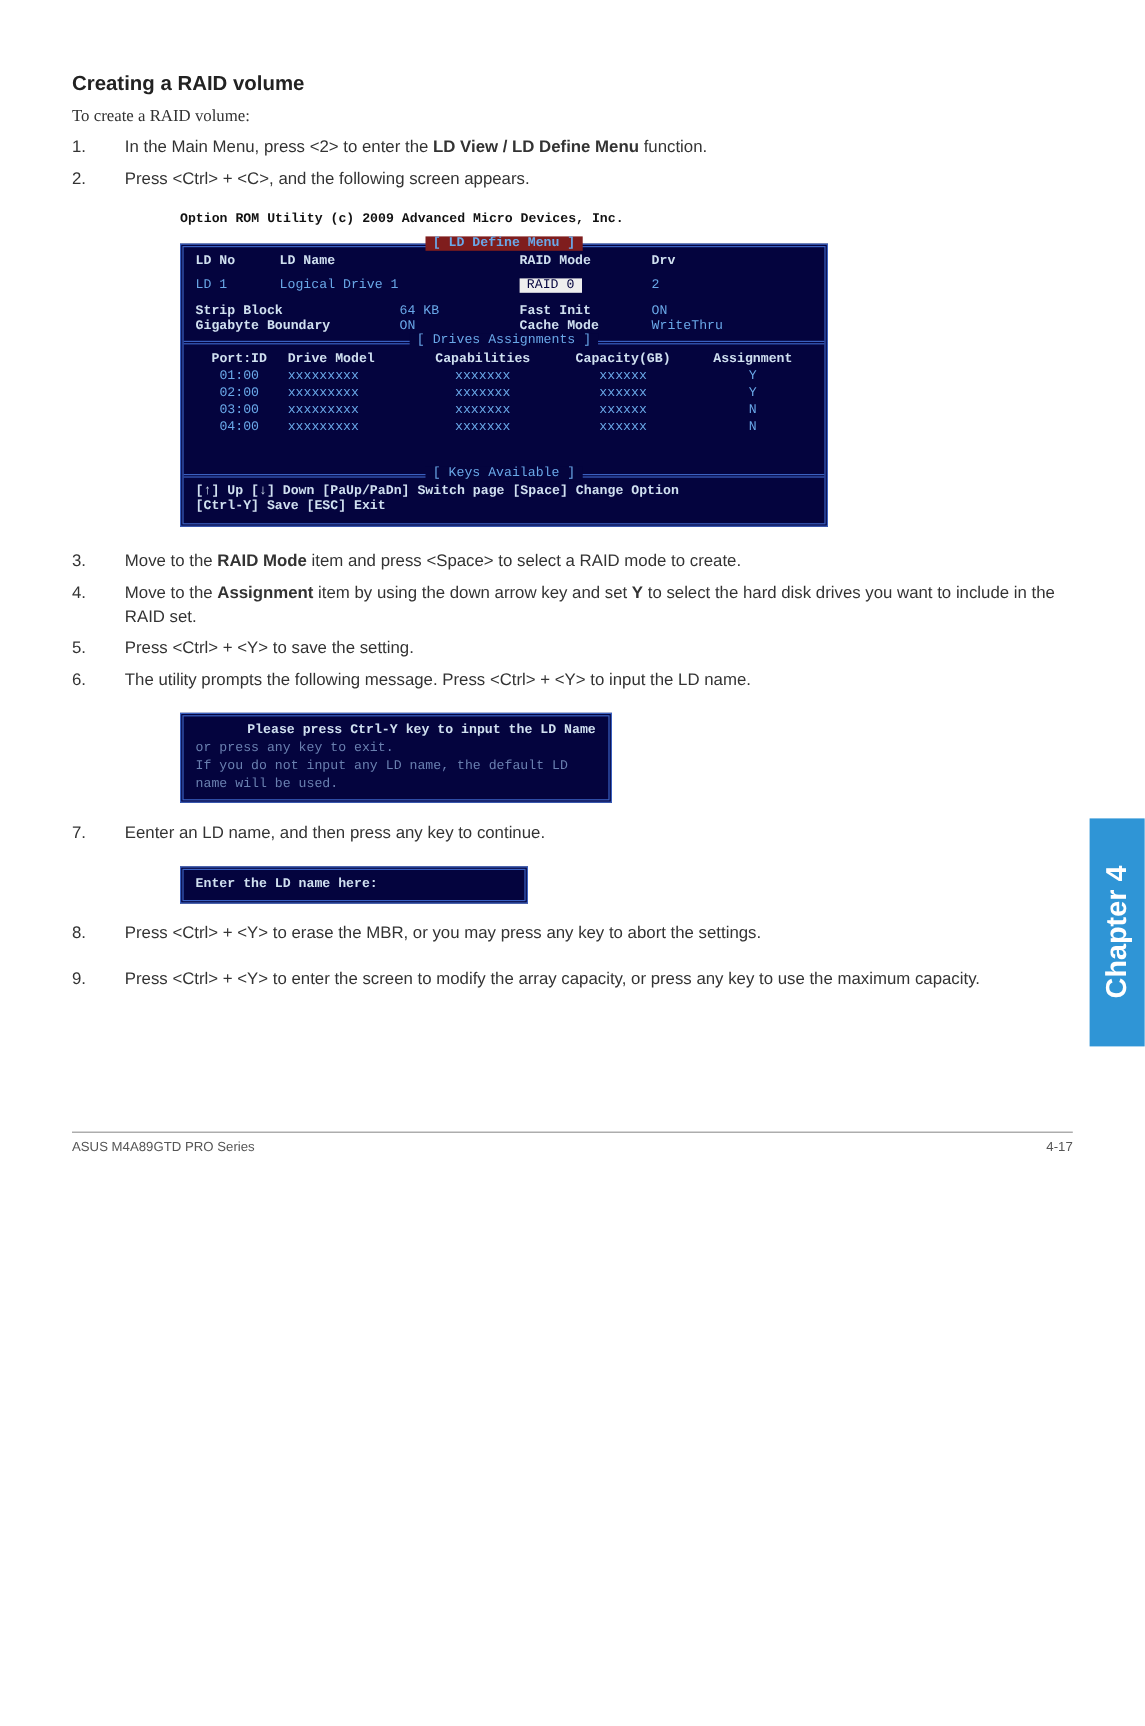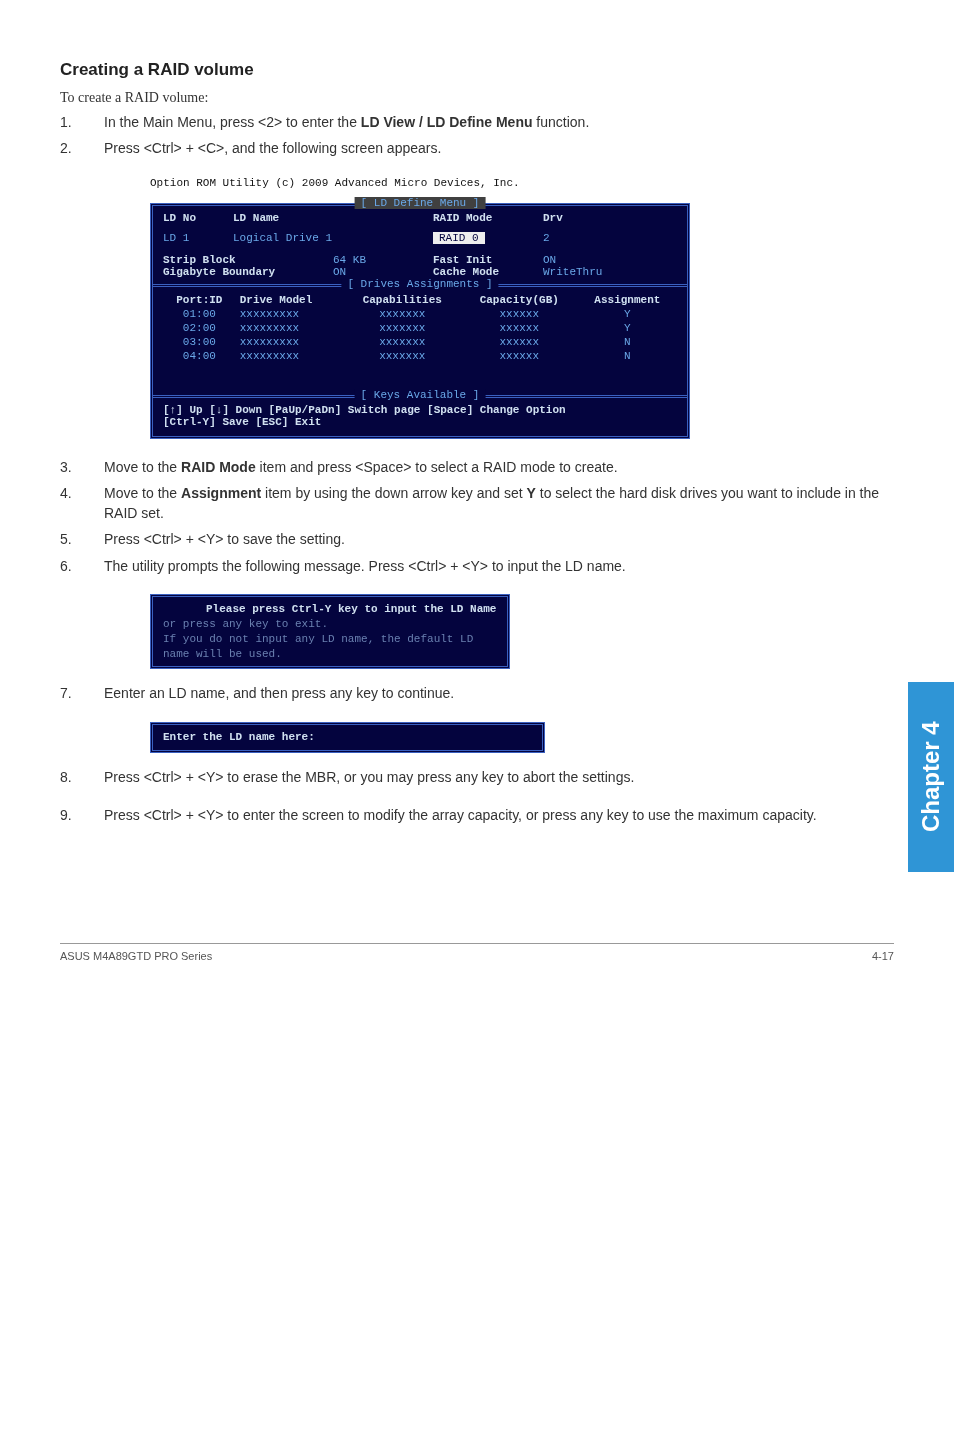--- a/index.html
+++ b/index.html
@@ -59,28 +59,29 @@
   }
   .bios-title-host {
     position: relative;
     height: 0;
   }
   .bios-title {
     position: absolute;
     top: -9px;
     left: 50%;
     transform: translateX(-50%);
-    background: #404040;
+    background: #7f1d1d;
     padding: 0 6px;
     color: #6aa8e8;
+    font-weight: bold;
   }
   .bios-caption {
     font-family: "Courier New", monospace;
     font-size: 11px;
-    font-weight: normal;
+    font-weight: bold;
     color: #111;
     margin: 0 0 2px 90px;
   }
   .row { display: flex; }
   .hdr { color: #d0e0f0; font-weight: bold; }
   .dim { color: #6aa8e8; }
   .hl  { background: #eee; color: #04043e; padding: 0 6px; }
   .sep {
     border-top: 3px double #3a60c0;
     margin: 6px -10px;
@@ -108,21 +109,21 @@
     font-family: "Courier New", monospace;
     font-size: 11px;
     background: #04043e;
     border: 3px double #3a60c0;
     margin: 8px 0 14px 90px;
     padding: 5px 10px;
     line-height: 1.35;
   }
   .msgbox { width: 360px; color: #6a80b0; }
   .msgbox .emph { color: #d0e0f0; font-weight: bold; margin-left: 43px; }
-  .inputbox { width: 395px; color: #d0e0f0; font-weight: bold; }
+  .inputbox { width: 290px; color: #d0e0f0; font-weight: bold; }
 
   
   .sidetab {
     position: absolute;
     right: 0;
     bottom: 90px;
     width: 46px;
     height: 190px;
     background: #2f95d6;
     color: #fff;

